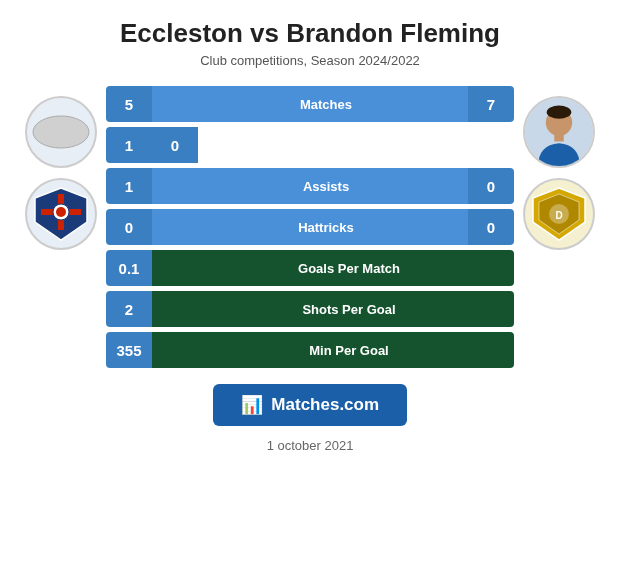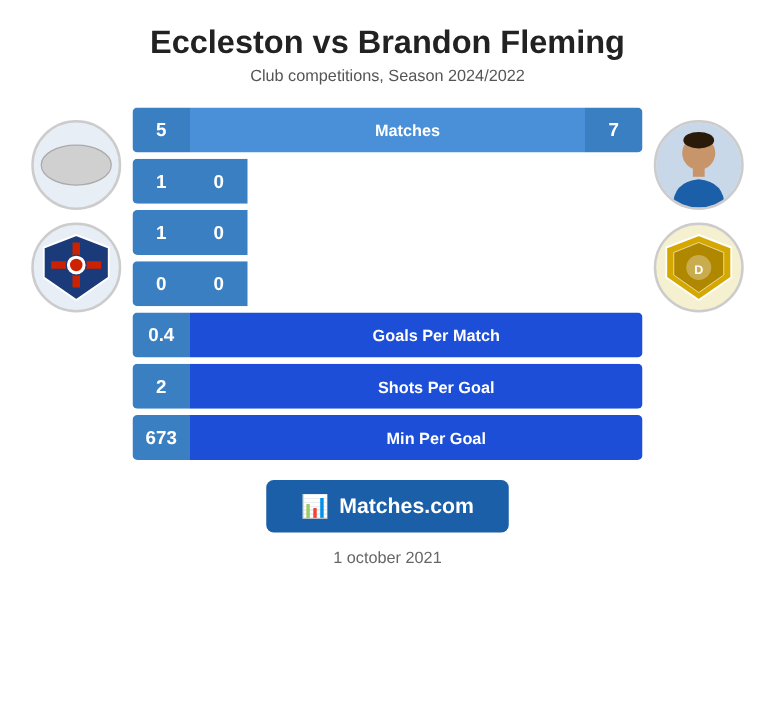--- a/index.html
+++ b/index.html
@@ -155,21 +155,21 @@
       width: 46px;
       height: 100%;
       display: flex;
       align-items: center;
       justify-content: center;
       flex-shrink: 0;
     }
 
     
     .stat-row-single .stat-bar {
-      background: #1d4ed8;
+      background: #14532d;
       text-align: center;
     }
 
     .fctables-banner {
       margin-top: 16px;
       background: #1a5fa8;
       color: #fff;
       border-radius: 6px;
       padding: 10px 28px;
       display: flex;
@@ -238,44 +238,50 @@
         <div class="stat-right-val">7</div>
       </div>
 
       <div class="stat-row">
         <div class="stat-left-val">1</div>
         <div class="stat-right-val">0</div>
       </div>
 
       <div class="stat-row">
         <div class="stat-left-val">1</div>
+        <div class="stat-bar">
+          <span class="stat-label">Assists</span>
+        </div>
         <div class="stat-right-val">0</div>
       </div>
 
       <div class="stat-row">
         <div class="stat-left-val">0</div>
+        <div class="stat-bar">
+          <span class="stat-label">Hattricks</span>
+        </div>
         <div class="stat-right-val">0</div>
       </div>
 
       <div class="stat-row stat-row-single">
-        <div class="stat-left-val">0.4</div>
+        <div class="stat-left-val">0.1</div>
         <div class="stat-bar">
           <span class="stat-label">Goals per match</span>
         </div>
       </div>
 
       <div class="stat-row stat-row-single">
         <div class="stat-left-val">2</div>
         <div class="stat-bar">
           <span class="stat-label">Shots per goal</span>
         </div>
       </div>
 
       <div class="stat-row stat-row-single">
-        <div class="stat-left-val">673</div>
+        <div class="stat-left-val">355</div>
         <div class="stat-bar">
           <span class="stat-label">Min per goal</span>
         </div>
       </div>
 
     </div>
 
     <div class="right-logos">
 
       <div class="player-photo">

